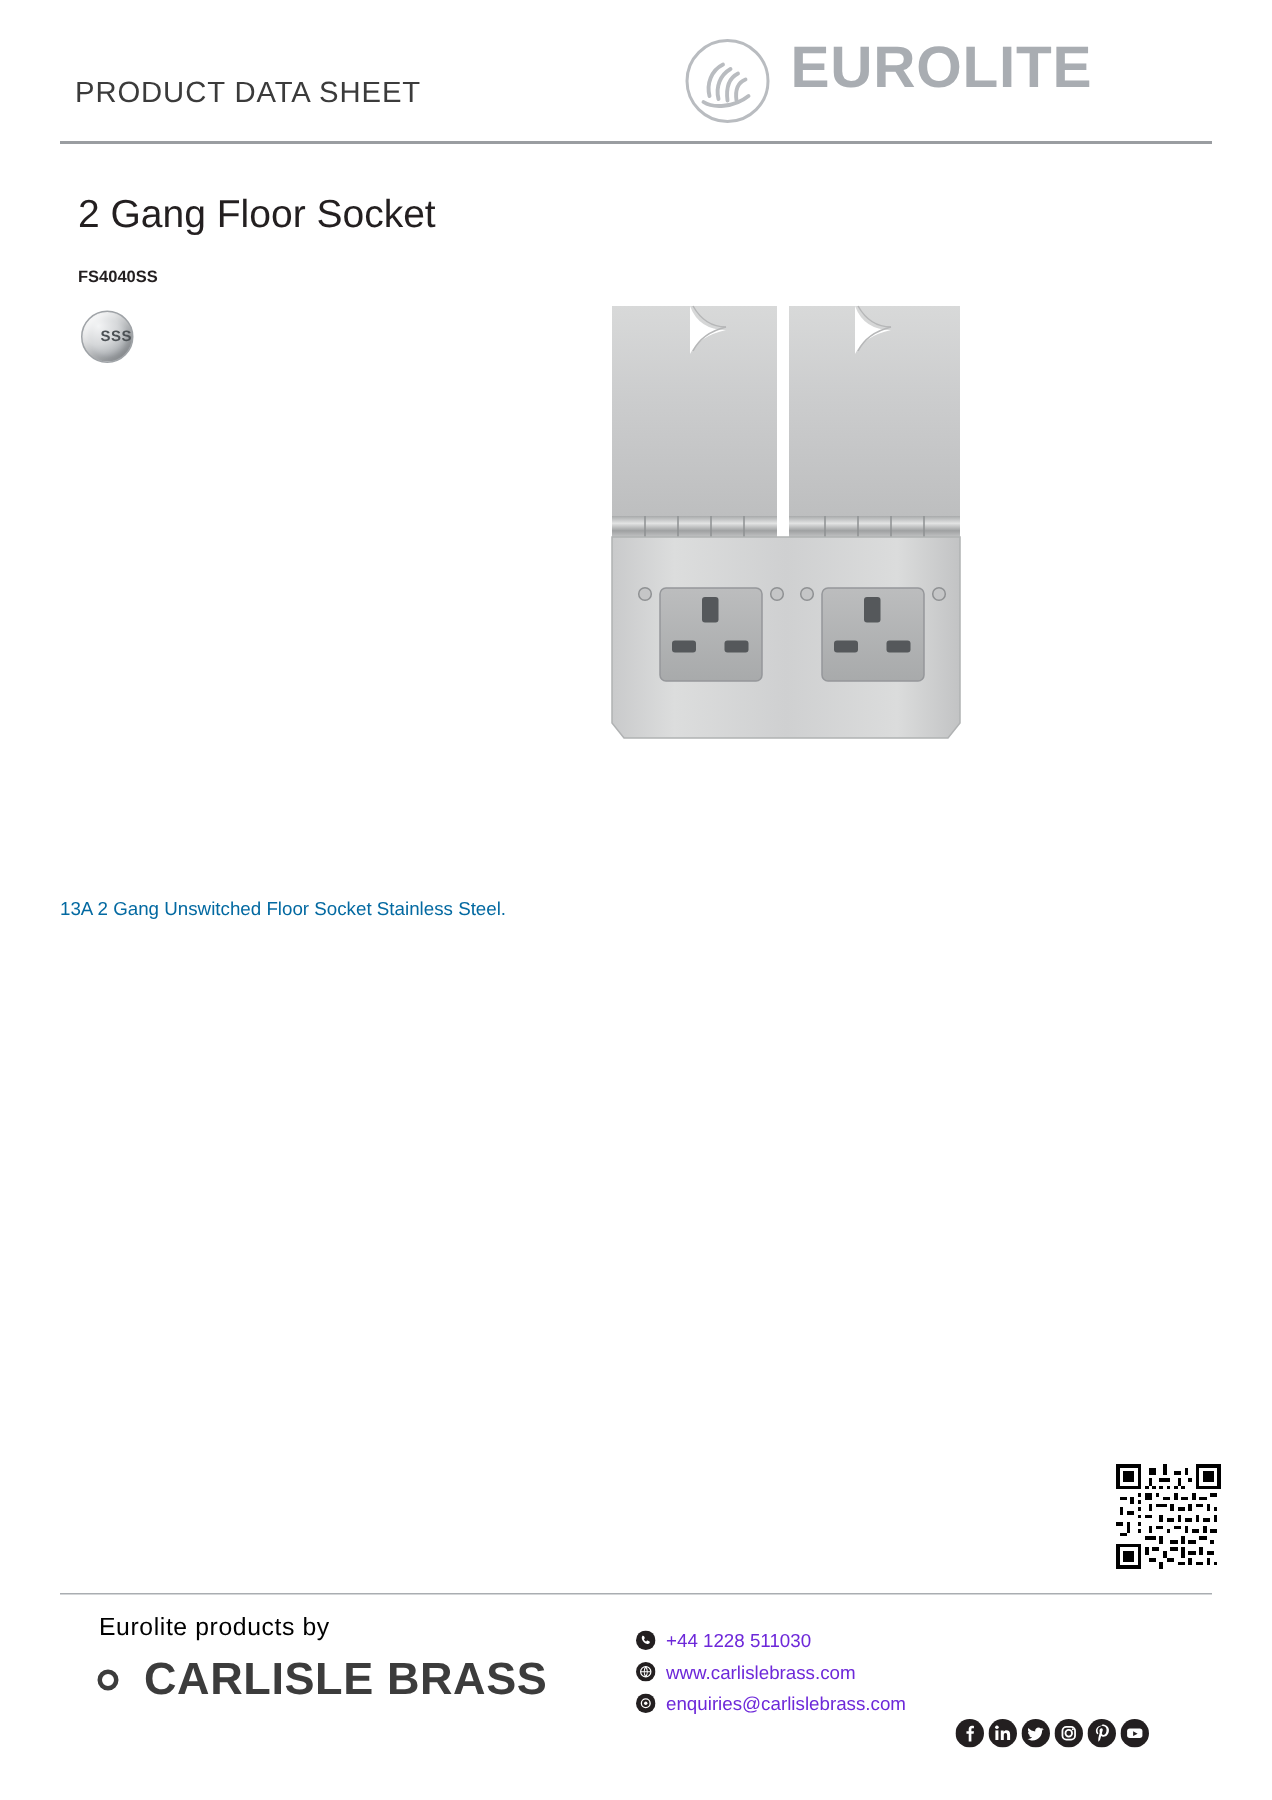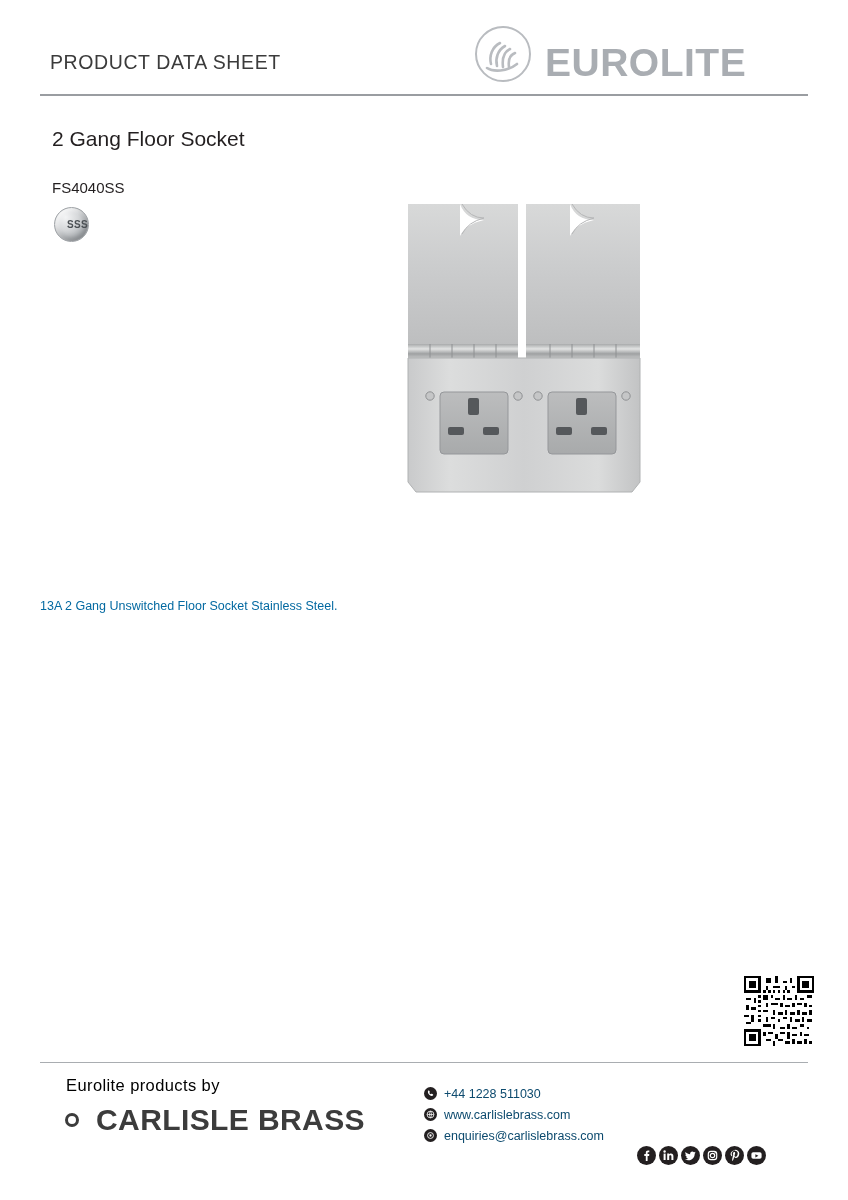--- a/index.html
+++ b/index.html
@@ -35,24 +35,24 @@
     position: absolute;
     left: 10px;
     top: 25px;
     font-size: 19.5px;
     letter-spacing: 0.6px;
     color: #3b3b3b;
     font-weight: 400;
   }
   .brand {
     position: absolute;
-    left: 435px;
+    left: 417px;
     top: 0px;
     display: flex;
-    align-items: flex-end;
+    align-items: flex-start;
     gap: 14px;
   }
   .brand-mark {
     width: 52px;
     height: 52px;
     border-radius: 50%;
     border: 2.5px solid #b9bcc0;
     position: relative;
     overflow: hidden;
     flex: none;
@@ -72,30 +72,30 @@
     width: 768px;
     height: 1.5px;
     background: #9a9da1;
   }
 
   
   .product-title {
     position: absolute;
     left: 52px;
     top: 127px;
-    font-size: 21px;
+    font-size: 26px;
     font-weight: 400;
     color: #231f20;
   }
   .product-code {
     position: absolute;
     left: 52px;
     top: 179px;
-    font-size: 15px;
-    font-weight: 400;
+    font-size: 11px;
+    font-weight: 700;
     color: #231f20;
   }
 
   .finish-badge {
     position: absolute;
     left: 54px;
     top: 207px;
     width: 33px;
     height: 33px;
     border-radius: 50%;
@@ -174,21 +174,21 @@
     letter-spacing: 0.4px;
     line-height: 1;
   }
 
   .footer-right {
     position: absolute;
     left: 424px;
     top: 1083px;
     width: 380px;
     font-size: 12.5px;
-    color: #0c4a6e;
+    color: #6d28d9;
   }
   .contact-row {
     display: flex;
     align-items: center;
     gap: 7px;
     height: 21px;
   }
   .contact-icon {
     width: 13px;
     height: 13px;

